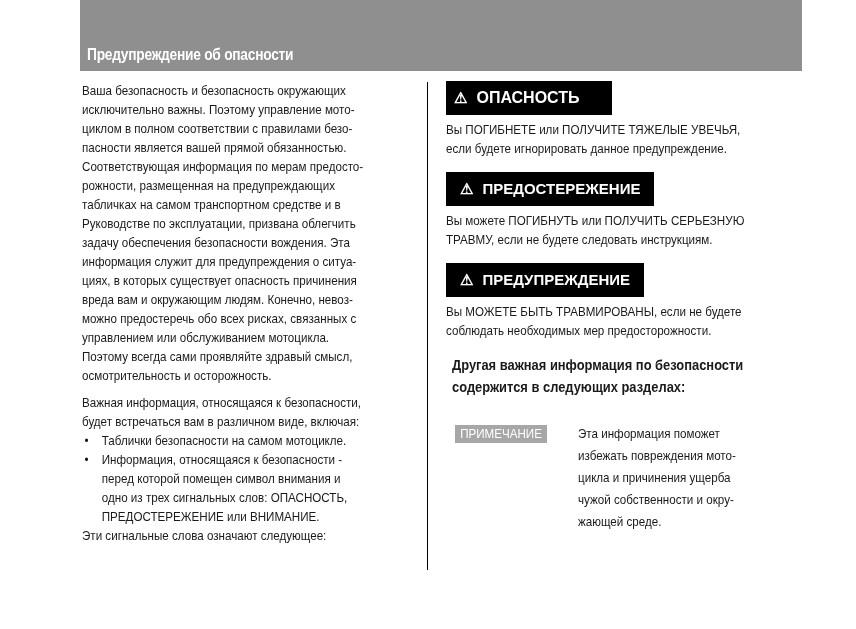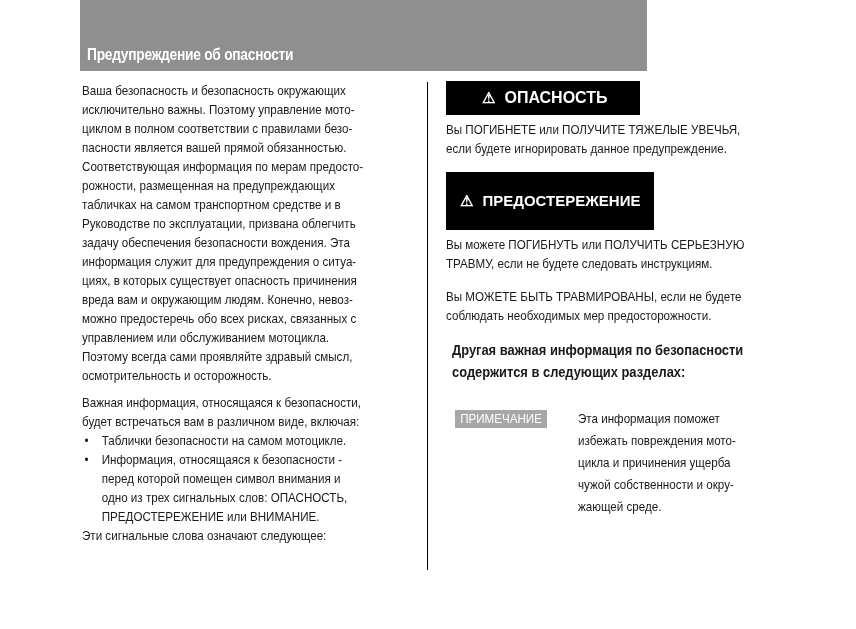--- a/index.html
+++ b/index.html
@@ -1,29 +1,29 @@
 <!DOCTYPE html>
 <html><head>
 <meta charset="utf-8">
 <style>
   html, body { margin:0; padding:0; background:#ffffff; }
   body { width:856px; height:629px; position:relative; overflow:hidden;
          font-family: "Liberation Sans", sans-serif; color:#1a1a1a; }
-  .header { position:absolute; left:80px; top:0; width:567px; height:71px; background:#8f8f8f; }
+  .header { position:absolute; left:80px; top:0; width:694px; height:71px; background:#8f8f8f;padding-left:28px; }
   .header-title { position:absolute; left:7px; bottom:7px; color:#ffffff; font-weight:bold;
                   font-size:16px; letter-spacing:-0.3px; transform:scaleX(0.86); transform-origin:left bottom; white-space:nowrap; }
   .divider { position:absolute; left:427px; top:82px; width:1px; height:488px; background:#000; }
   .col-left { position:absolute; left:82px; top:81px; width:345px; }
   .txt { font-size:13.5px; line-height:19px; transform:scaleX(0.86); transform-origin:left top; width:402px; white-space:nowrap; }
   .para { margin:0 0 8px 0; }
   .bullet-row { position:relative; padding-left:23px; }
   .bullet { position:absolute; left:3px; top:0; }
   .col-right { position:absolute; left:446px; top:81px; width:330px; }
   .signal { display:inline-block; background:#000; color:#fff; font-weight:bold; height:34px; line-height:34px;
-            padding:12px 14px; font-size:15px; white-space:nowrap; }
+            padding:0 14px; font-size:15px; white-space:nowrap; }
   .signal .tri { display:inline-block; margin-right:9px; font-size:15px; }
   .sig-block { margin-bottom:14px; }
   .sig-desc { margin-top:5px; }
   .other-head { font-weight:bold; font-size:15px; line-height:22px; margin:14px 0 0 6px; transform:scaleX(0.86); transform-origin:left top; width:380px; white-space:nowrap; }
   .note-row { position:relative; margin-top:25px; height:110px; }
   .note-badge { position:absolute; left:9px; top:2px; background:#a7a7a7; color:#fff; font-size:13.5px;
                 height:18px; line-height:18px; padding:0 6px; transform:scaleX(0.86); transform-origin:left top; white-space:nowrap; }
   .note-text { position:absolute; left:132px; top:0; font-size:13.5px; line-height:22px; transform:scaleX(0.86); transform-origin:left top; white-space:nowrap; }
 </style>
 </head>
@@ -67,38 +67,41 @@
       <div>перед которой помещен символ внимания и</div>
       <div>одно из трех сигнальных слов: ОПАСНОСТЬ,</div>
       <div>ПРЕДОСТЕРЕЖЕНИЕ или ВНИМАНИЕ.</div>
     </div>
     <div>Эти сигнальные слова означают следующее:</div>
   </div>
 </div>
 
 <div class="col-right">
   <div class="sig-block">
-    <div class="signal" style="padding:0 32px 0 36px;font-size:16px;">
+    <div class="signal" style="padding:0 32px 0 8px;font-size:16px;">
       <span class="tri">⚠</span><span>ОПАСНОСТЬ</span>
     </div>
     <div class="txt sig-desc">
       <div>Вы ПОГИБНЕТЕ или ПОЛУЧИТЕ ТЯЖЕЛЫЕ УВЕЧЬЯ,</div>
       <div>если будете игнорировать данное предупреждение.</div>
     </div>
   </div>
   <div class="sig-block">
     <div class="signal">
       <span class="tri">⚠</span><span>ПРЕДОСТЕРЕЖЕНИЕ</span>
     </div>
     <div class="txt sig-desc">
       <div>Вы можете ПОГИБНУТЬ или ПОЛУЧИТЬ СЕРЬЕЗНУЮ</div>
       <div>ТРАВМУ, если не будете следовать инструкциям.</div>
     </div>
   </div>
   <div class="sig-block">
+    <div class="signal">
+      <span class="tri">⚠</span><span>ПРЕДУПРЕЖДЕНИЕ</span>
+    </div>
     <div class="txt sig-desc">
       <div>Вы МОЖЕТЕ БЫТЬ ТРАВМИРОВАНЫ, если не будете</div>
       <div>соблюдать необходимых мер предосторожности.</div>
     </div>
   </div>
   <div class="other-head">
     <div>Другая важная информация по безопасности</div>
     <div>содержится в следующих разделах:</div>
   </div>
   <div class="note-row">

